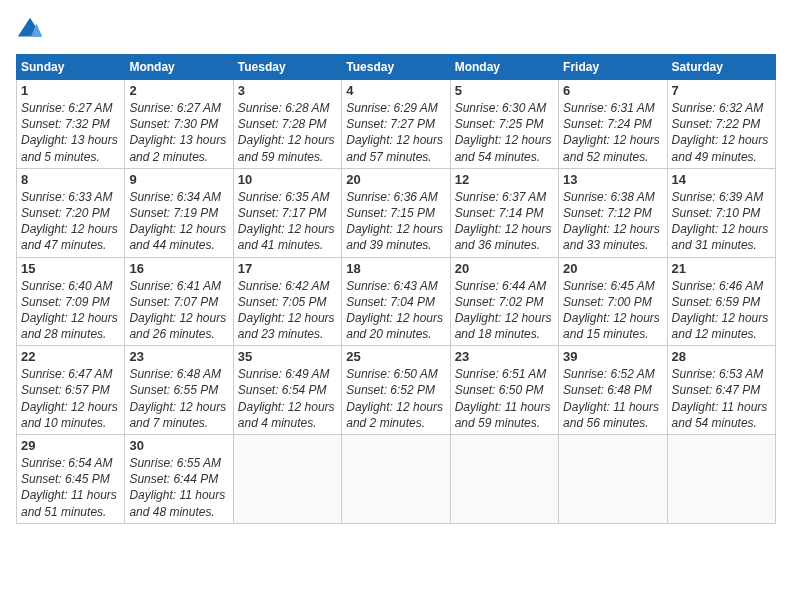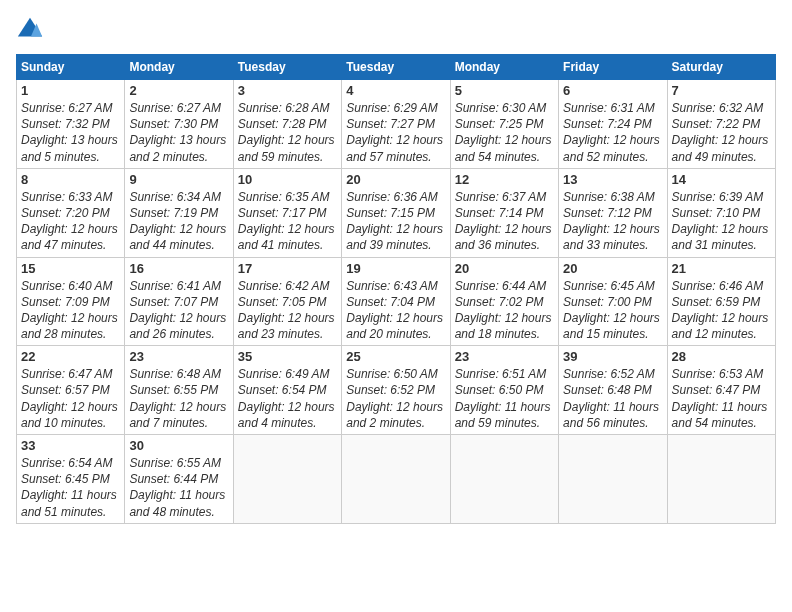--- a/index.html
+++ b/index.html
@@ -197,21 +197,21 @@
         </td>
           <td>
           <span class="day-num">16</span>
           <span class="day-detail">Sunrise: 6:41 AM<br>Sunset: 7:07 PM<br>Daylight: 12 hours and 26 minutes.</span>
         </td>
           <td>
           <span class="day-num">17</span>
           <span class="day-detail">Sunrise: 6:42 AM<br>Sunset: 7:05 PM<br>Daylight: 12 hours and 23 minutes.</span>
         </td>
           <td>
-          <span class="day-num">19</span>
+          <span class="day-num">18</span>
           <span class="day-detail">Sunrise: 6:43 AM<br>Sunset: 7:04 PM<br>Daylight: 12 hours and 20 minutes.</span>
         </td>
           <td>
           <span class="day-num">20</span>
           <span class="day-detail">Sunrise: 6:44 AM<br>Sunset: 7:02 PM<br>Daylight: 12 hours and 18 minutes.</span>
         </td>
           <td>
           <span class="day-num">20</span>
           <span class="day-detail">Sunrise: 6:45 AM<br>Sunset: 7:00 PM<br>Daylight: 12 hours and 15 minutes.</span>
         </td>
@@ -245,21 +245,21 @@
           <span class="day-num">39</span>
           <span class="day-detail">Sunrise: 6:52 AM<br>Sunset: 6:48 PM<br>Daylight: 11 hours and 56 minutes.</span>
         </td>
           <td>
           <span class="day-num">28</span>
           <span class="day-detail">Sunrise: 6:53 AM<br>Sunset: 6:47 PM<br>Daylight: 11 hours and 54 minutes.</span>
         </td>
         </tr>
         <tr>
           <td>
-          <span class="day-num">33</span>
+          <span class="day-num">29</span>
           <span class="day-detail">Sunrise: 6:54 AM<br>Sunset: 6:45 PM<br>Daylight: 11 hours and 51 minutes.</span>
         </td>
           <td>
           <span class="day-num">30</span>
           <span class="day-detail">Sunrise: 6:55 AM<br>Sunset: 6:44 PM<br>Daylight: 11 hours and 48 minutes.</span>
         </td>
           <td class="empty-cell"></td>
           <td class="empty-cell"></td>
           <td class="empty-cell"></td>
           <td class="empty-cell"></td>

